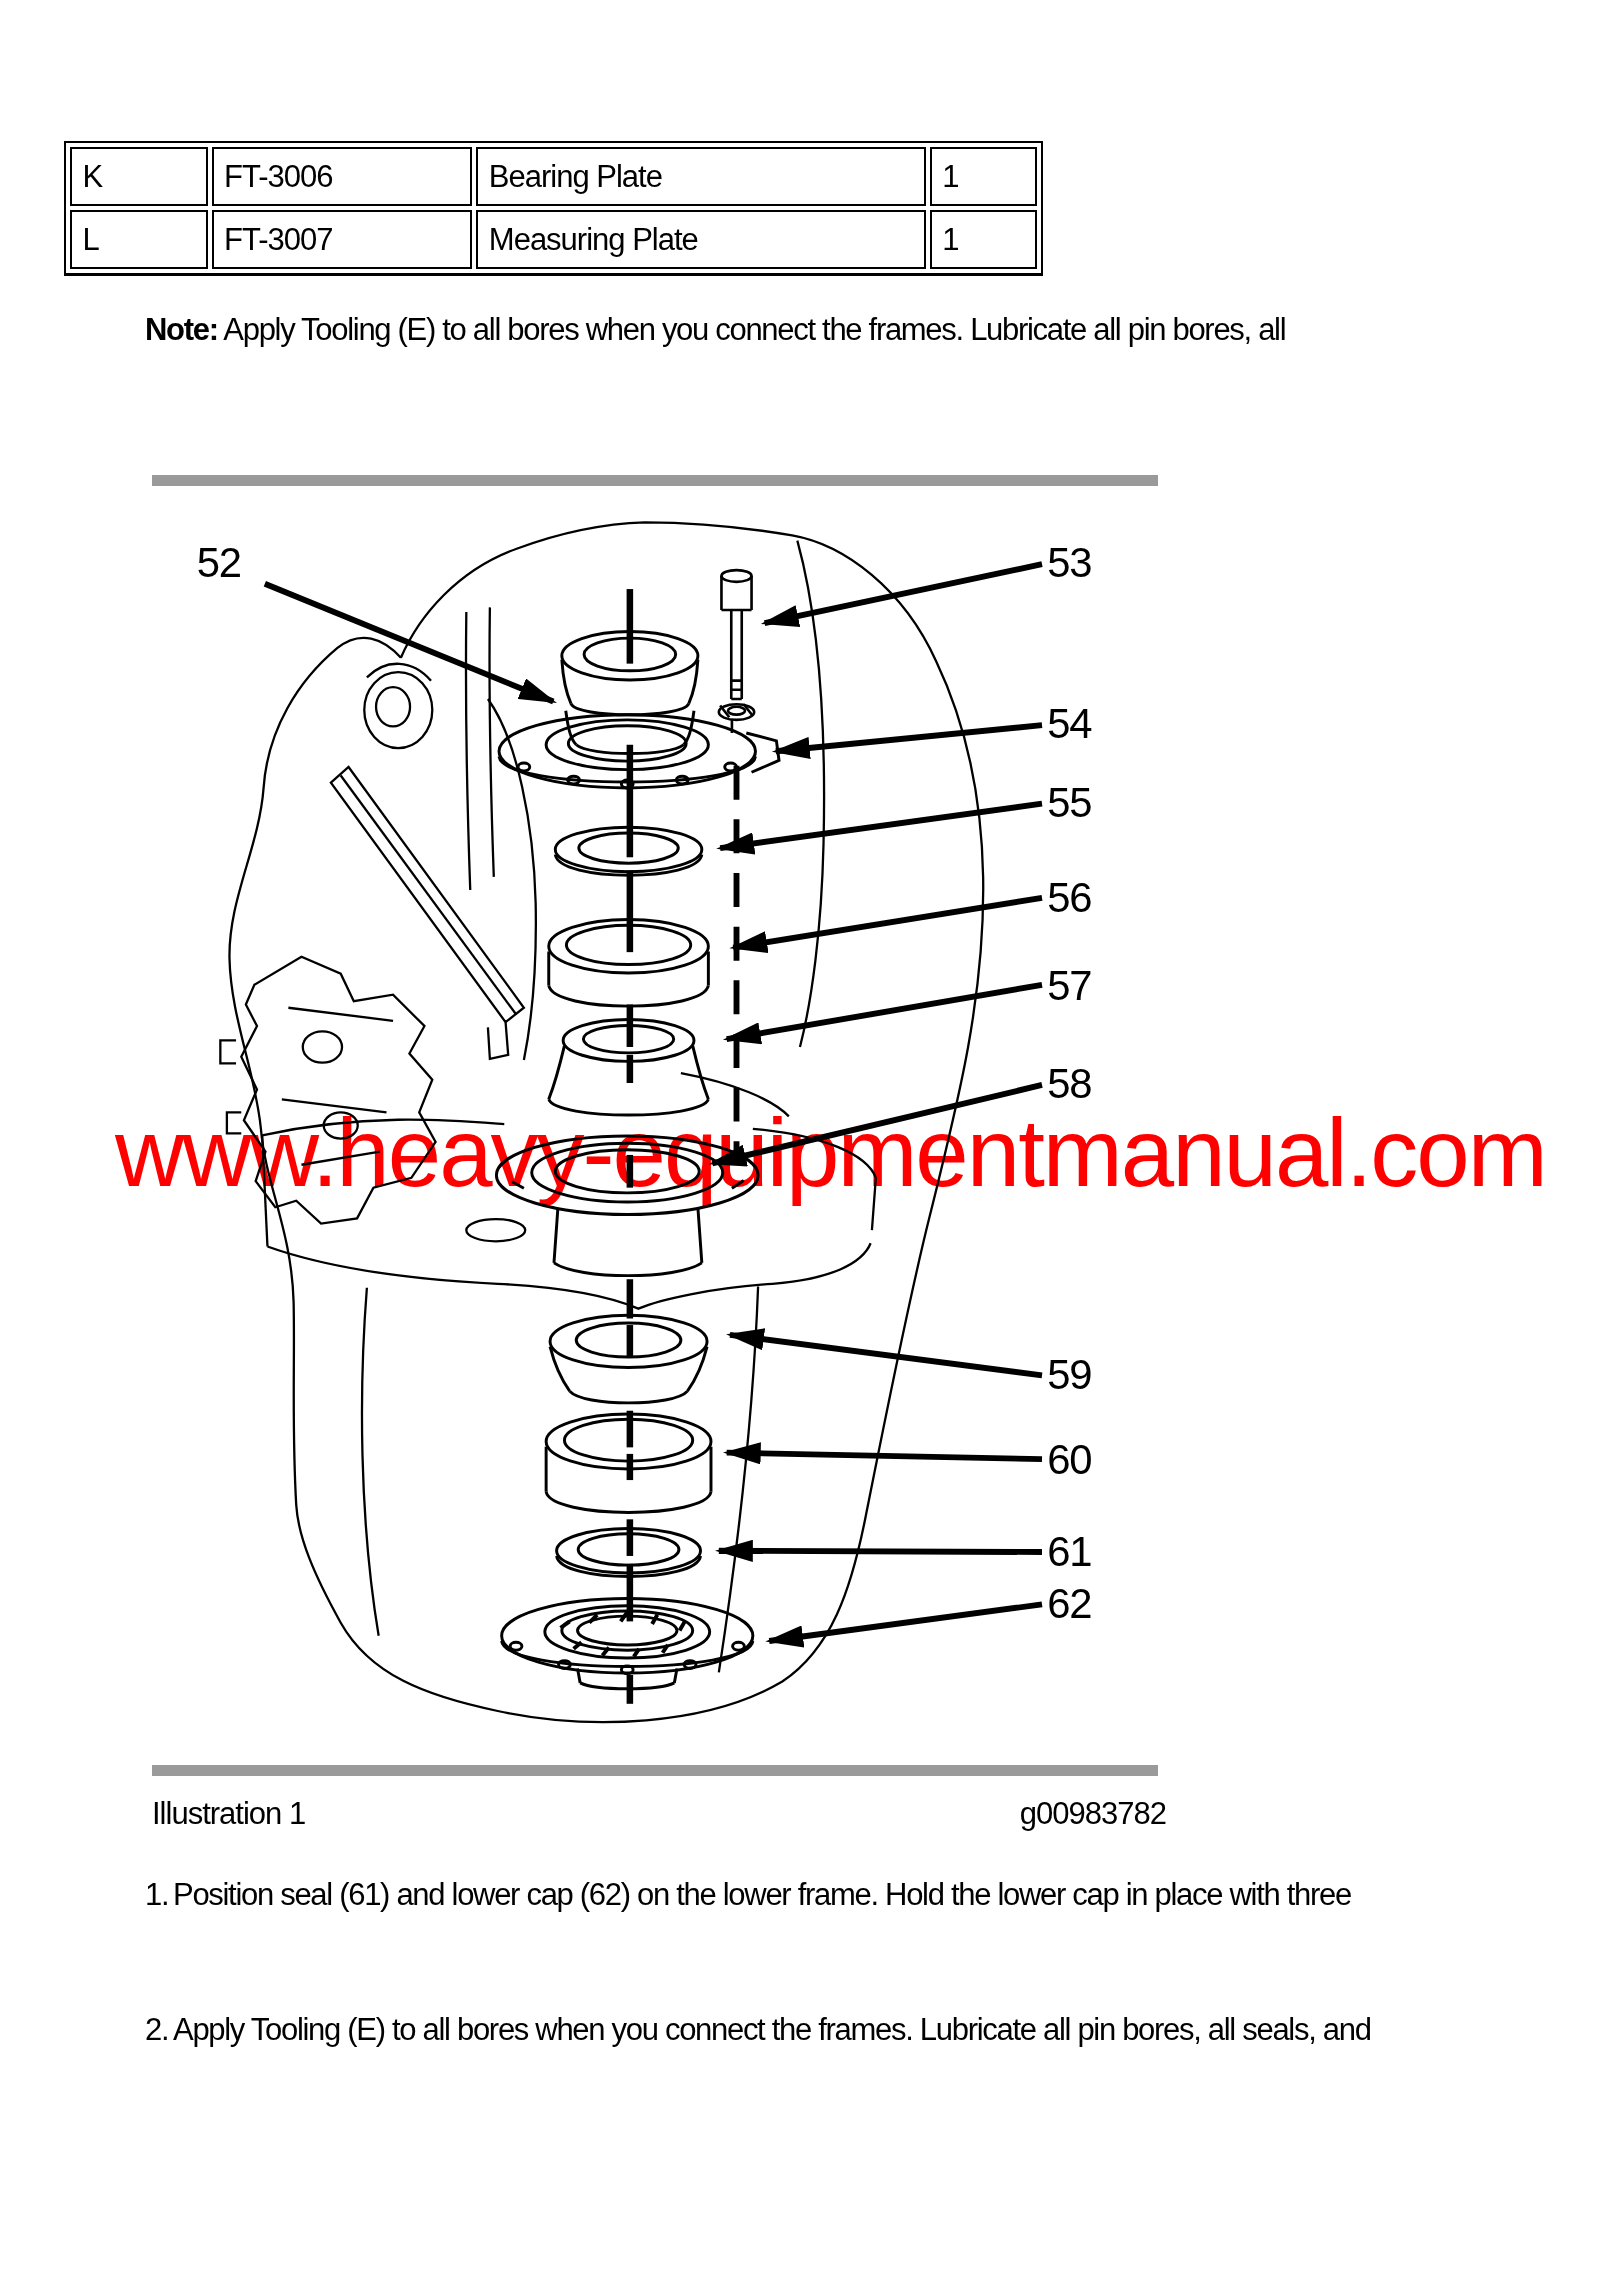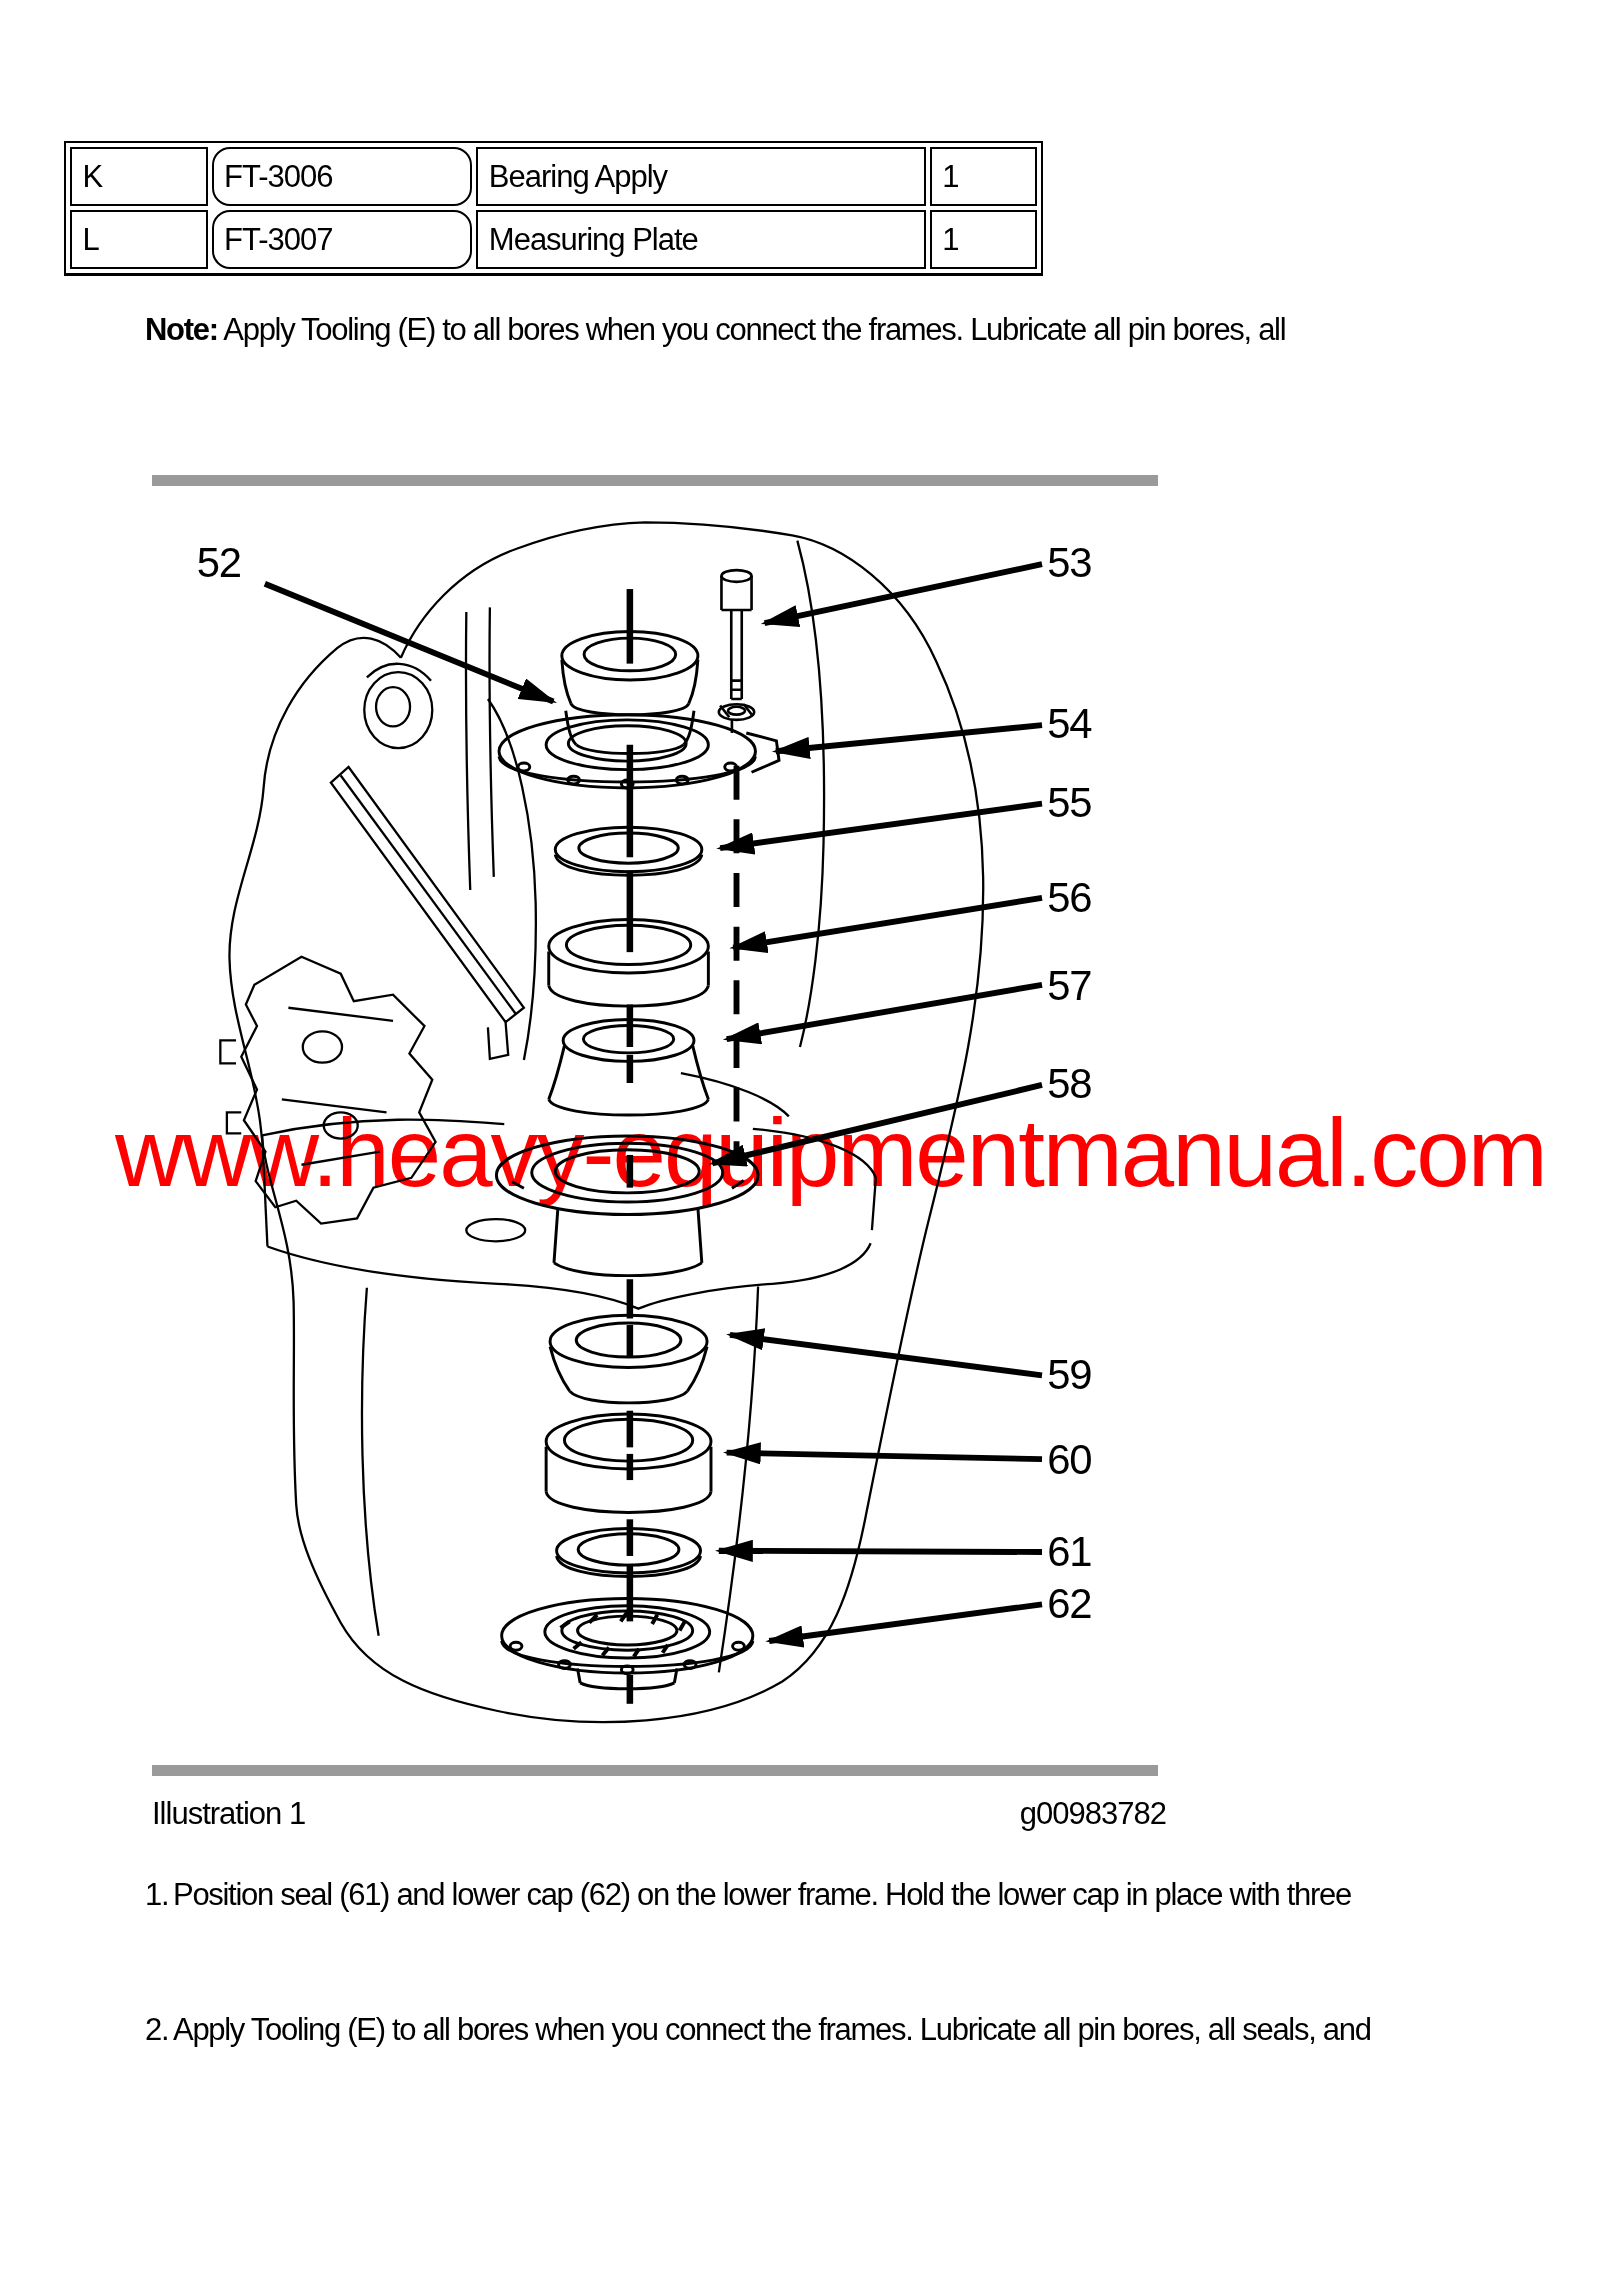--- a/index.html
+++ b/index.html
@@ -6,21 +6,21 @@
   #page{
     position:relative; width:1623px; height:2295px; background:#ffffff;
     font-family:"Liberation Sans", sans-serif; color:#000; overflow:hidden;
   }
   
   #tool-table-wrap{position:absolute; left:64px; top:141px; width:975px;
     border:2px solid #000; border-bottom-width:3.3px;}
   table.tool{border-collapse:separate; border-spacing:4.6px; width:100%;}
   table.tool td{border:2px solid #000; height:55px; vertical-align:middle;
     font-size:31px; letter-spacing:-1px; padding:0 5.2px 0 10.5px; background:#fff;}
-  td.c1{width:124px;} td.c2{width:252px;border-radius:18px;} td.c3{width:448px;} td.c4{width:92px;}
+  td.c1{width:124px;} td.c2{width:252px;} td.c3{width:448px;} td.c4{width:92px;}
   
   #note{position:absolute; left:145px; top:309px; width:1381px;
     font-size:31px; line-height:41px; letter-spacing:-1.3px;}
   #note b{letter-spacing:-1.3px;margin-top:40px;}
   
   .gray-bar{position:absolute; left:152px; width:1006px; height:10.5px; background:#9a9a9a;}
   #bar-top{top:475px;} #bar-bottom{top:1765px;}
   
   #watermark{position:absolute; left:115px; top:1098px; width:1440px;
     font-size:96px; letter-spacing:-2px; white-space:nowrap; font-weight:normal;
@@ -41,21 +41,21 @@
 <body>
 
 <div id="page">
 
   <div id="tool-table-wrap">
     <table class="tool">
       <tbody>
         <tr>
           <td class="c1">K</td>
           <td class="c2">FT-3006</td>
-          <td class="c3">Bearing Apply</td>
+          <td class="c3">Bearing Plate</td>
           <td class="c4">1</td>
         </tr>
         <tr>
           <td class="c1">L</td>
           <td class="c2">FT-3007</td>
           <td class="c3">Measuring Plate</td>
           <td class="c4">1</td>
         </tr>
       </tbody>
     </table>

